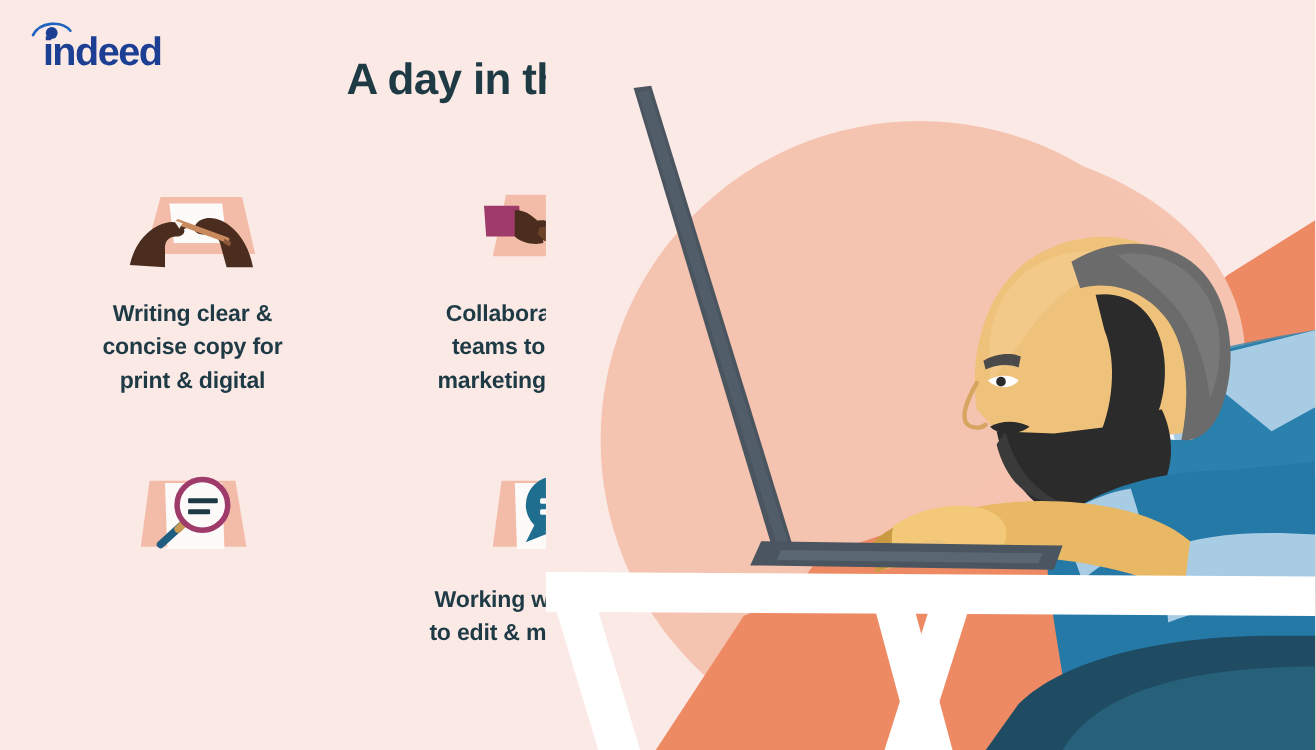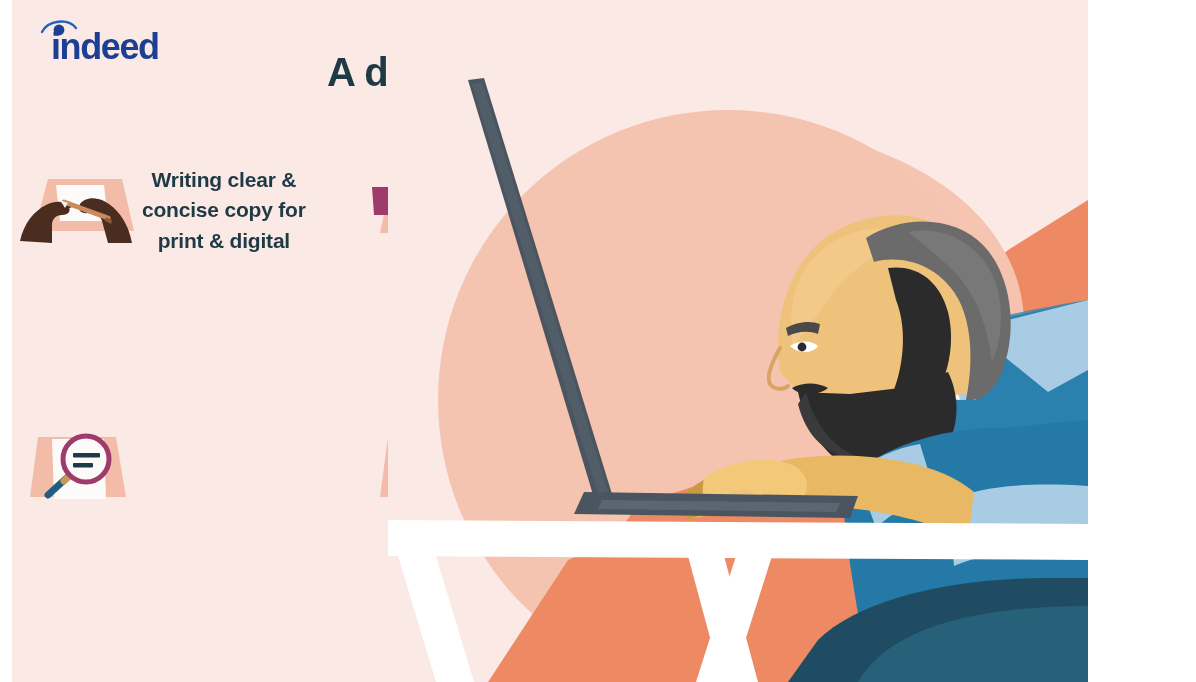--- a/index.html
+++ b/index.html
@@ -5,25 +5,24 @@
   html, body {
     margin: 0;
     padding: 0;
     background: #ffffff;
   }
   body {
     font-family: "Liberation Sans", sans-serif;
   }
   .infographic {
     position: relative;
-    width: 1076px;
+    width: 1196px;
     height: 682px;
     overflow: hidden;
     background: #FBE9E6;
-    margin-left: 12px;
   }
 
   
   .illustration {
     position: absolute;
     top: 0;
     right: 0;
     width: 700px;
     height: 682px;
     overflow: hidden;
@@ -63,21 +62,22 @@
     position: absolute;
     left: 0px;
     top: 165px;
     width: 640px;
     display: grid;
     grid-template-columns: 350px 290px;
     grid-template-rows: 260px 230px;
   }
   .feature {
     display: flex;
-    align-items: flex-start;
+    flex-direction: column;
+    align-items: center;
   }
   .feature-icon {
     width: 130px;
     height: 80px;
     margin-bottom: 26px;
   }
   .feature-icon svg { display: block; width: 130px; height: 80px; }
   .feature-label {
     font-size: 21px;
     font-weight: bold;

